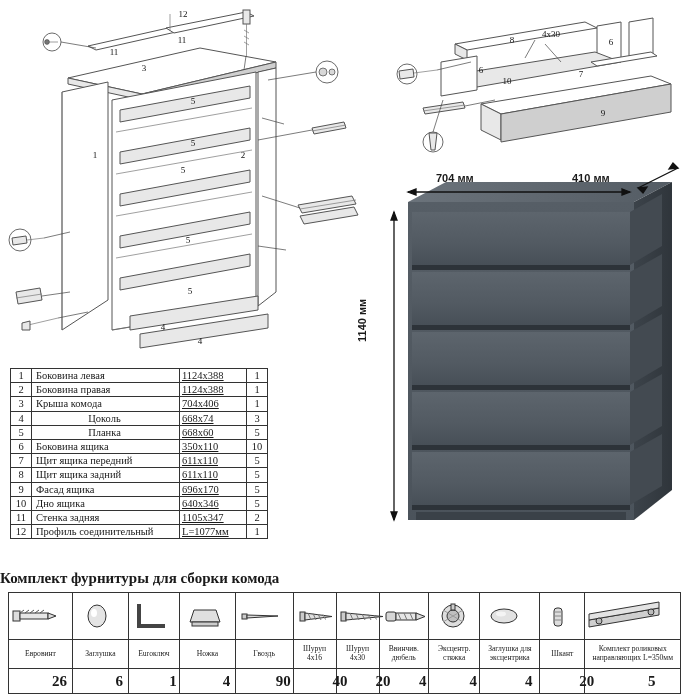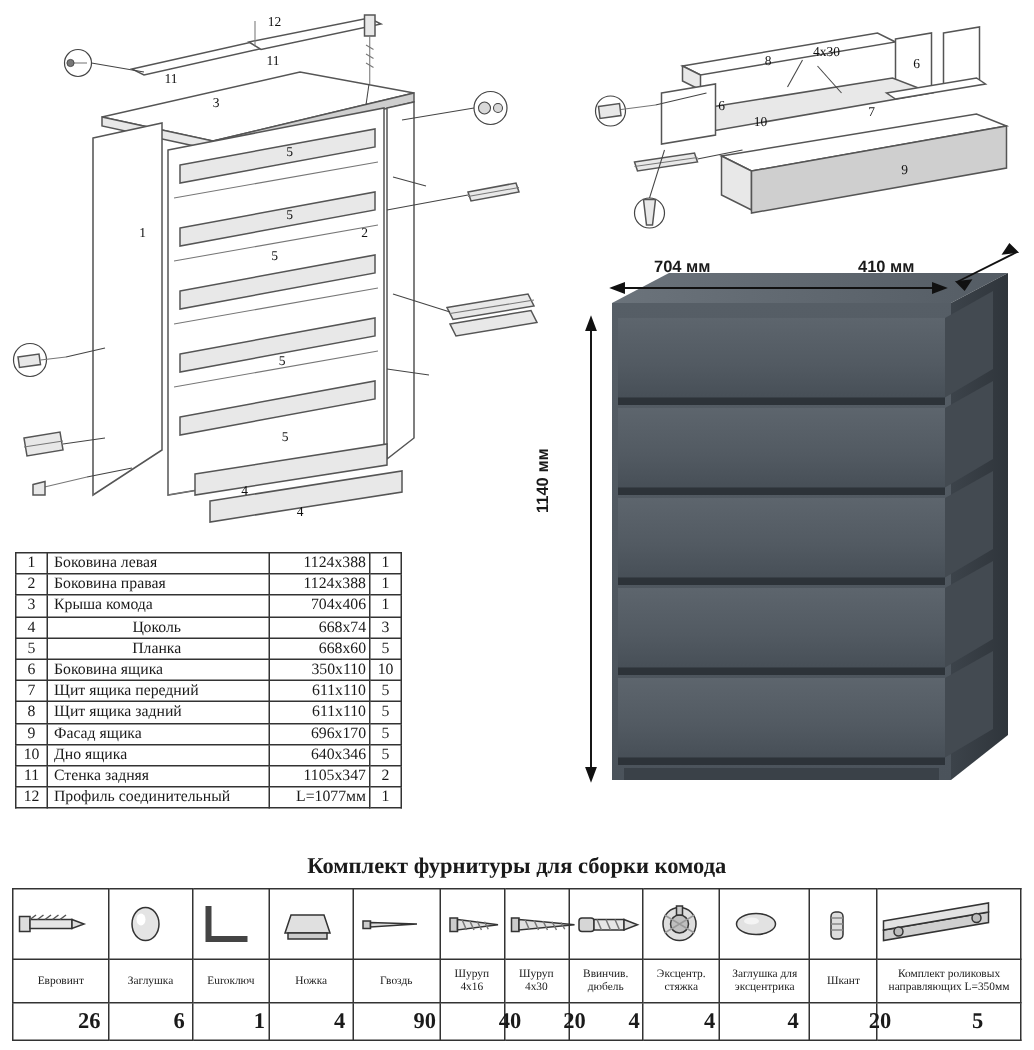--- a/index.html
+++ b/index.html
@@ -43,27 +43,27 @@
 
   
   #parts{left:10px;top:368px;width:258px;}
   table{border-collapse:collapse;}
   #parts table{width:258px;font-size:10.5px;}
   #parts td{
     border:1px solid #333;padding:0 2px;height:13.2px;line-height:13px;
   }
   .c-no{width:16px;text-align:center;}
   .c-name{text-align:left;padding-left:4px !important;}
-  .c-dim{width:62px;text-align:right;}
+  .c-dim{width:62px;text-align:left;text-decoration:underline;}
   .c-qty{width:16px;text-align:center;}
   .indent{text-align:center !important;padding-left:0 !important;}
 
   
   #hw-title{
-    left:0;top:570px;width:689px;text-align:center;
+    left:0;top:570px;width:689px;text-align:left;
     font-size:15px;font-weight:bold;
   }
   #hw{left:8px;top:592px;width:673px;}
   #hw table{width:673px;table-layout:fixed;}
   #hw td{border:1px solid #333;text-align:center;vertical-align:middle;}
   .hw-pic{height:46px;padding:0;}
   .hw-lbl{
     height:26px;font-size:7.6px;line-height:8.6px;
     font-family:"Liberation Serif",serif;padding:1px 1px;margin-top:35px;
   }

